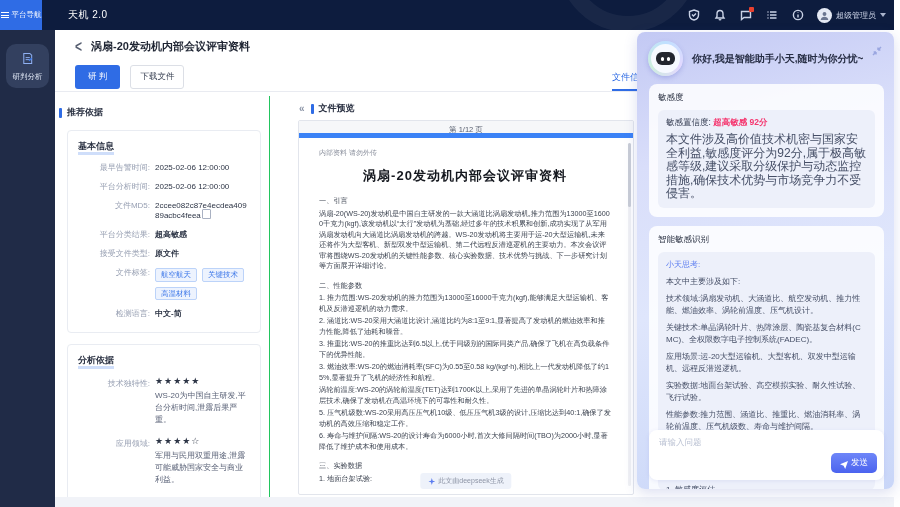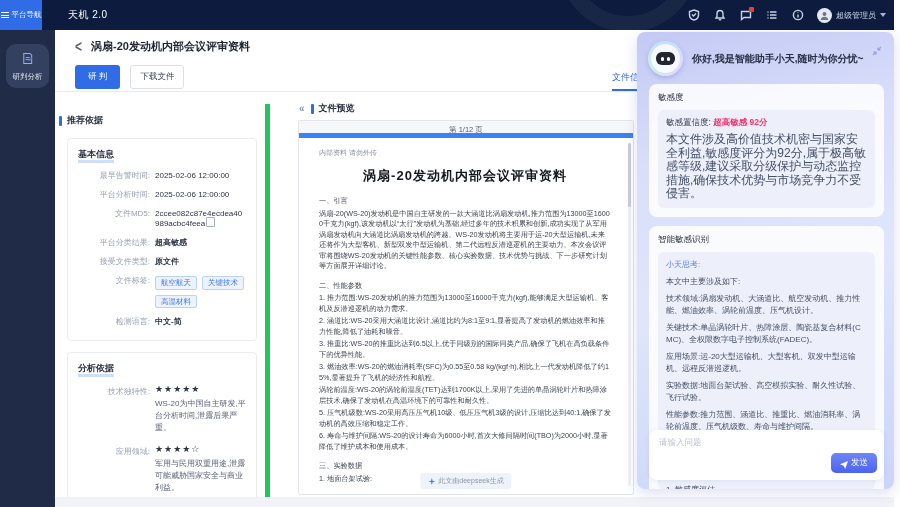--- a/index.html
+++ b/index.html
@@ -38,21 +38,21 @@
   .actions { position:absolute; left:20px; top:35px; display:flex; gap:10px; }
   .btn-primary { background:#2f6ce5; color:#fff; border:none; font-size:8.5px; padding:5px 13px; border-radius:3px; cursor:pointer; font-family:inherit; }
   .btn-plain { background:#fff; color:#3a4254; border:1px solid #dcdfe6; font-size:8.5px; padding:5px 9px; border-radius:3px; cursor:pointer; font-family:inherit; }
   .file-tab { position:absolute; right:252px; bottom:0; color:#2f6ce5; font-size:9px; padding-bottom:5px; border-bottom:2px solid #2f6ce5; cursor:pointer; }
 
   .content { position:absolute; top:62px; left:0; right:0; bottom:10px; background:#fff; }
   .sec-title { display:flex; align-items:center; gap:5px; font-size:9px; color:#2a3142; font-weight:bold; }
   .blue-bar { width:3px; height:10px; background:#2f6ce5; border-radius:1px; }
 
   
-  .left-panel { position:absolute; left:0; top:12px; bottom:0; width:215px; border-right:5px solid #22c55e; overflow:hidden; }
+  .left-panel { position:absolute; left:0; top:4px; bottom:0; width:215px; border-right:1px solid #22c55e; overflow:hidden; }
   .left-panel .sec-title { margin:10px 0 0 4px; }
   .box { margin:11px 8px 0 12px; border:1px solid #e9ecf2; border-radius:4px; padding:9px 10px 4px; }
   .box-title { font-size:9px; font-weight:bold; color:#2a3142; margin-bottom:10px; }
   .box-title span { border-bottom:3px solid #cfdefa; padding-bottom:1px; }
   .f-row { display:flex; margin-bottom:9px; font-size:8px; line-height:10px; }
   .f-label { width:72px; min-width:72px; text-align:right; color:#98a0b3; }
   .f-val { margin-left:5px; color:#2c3445; word-break:break-all; }
   .f-val.bold { font-weight:bold; }
   .copy-ic { display:inline-block; width:7px; height:8px; border:1px solid #a9b1c2; border-radius:1px; position:relative; margin-left:3px; vertical-align:-1px; cursor:pointer; }
   .copy-ic::before { content:""; position:absolute; left:-3px; top:-3px; width:7px; height:8px; border:1px solid #a9b1c2; border-radius:1px; background:#fff; }

